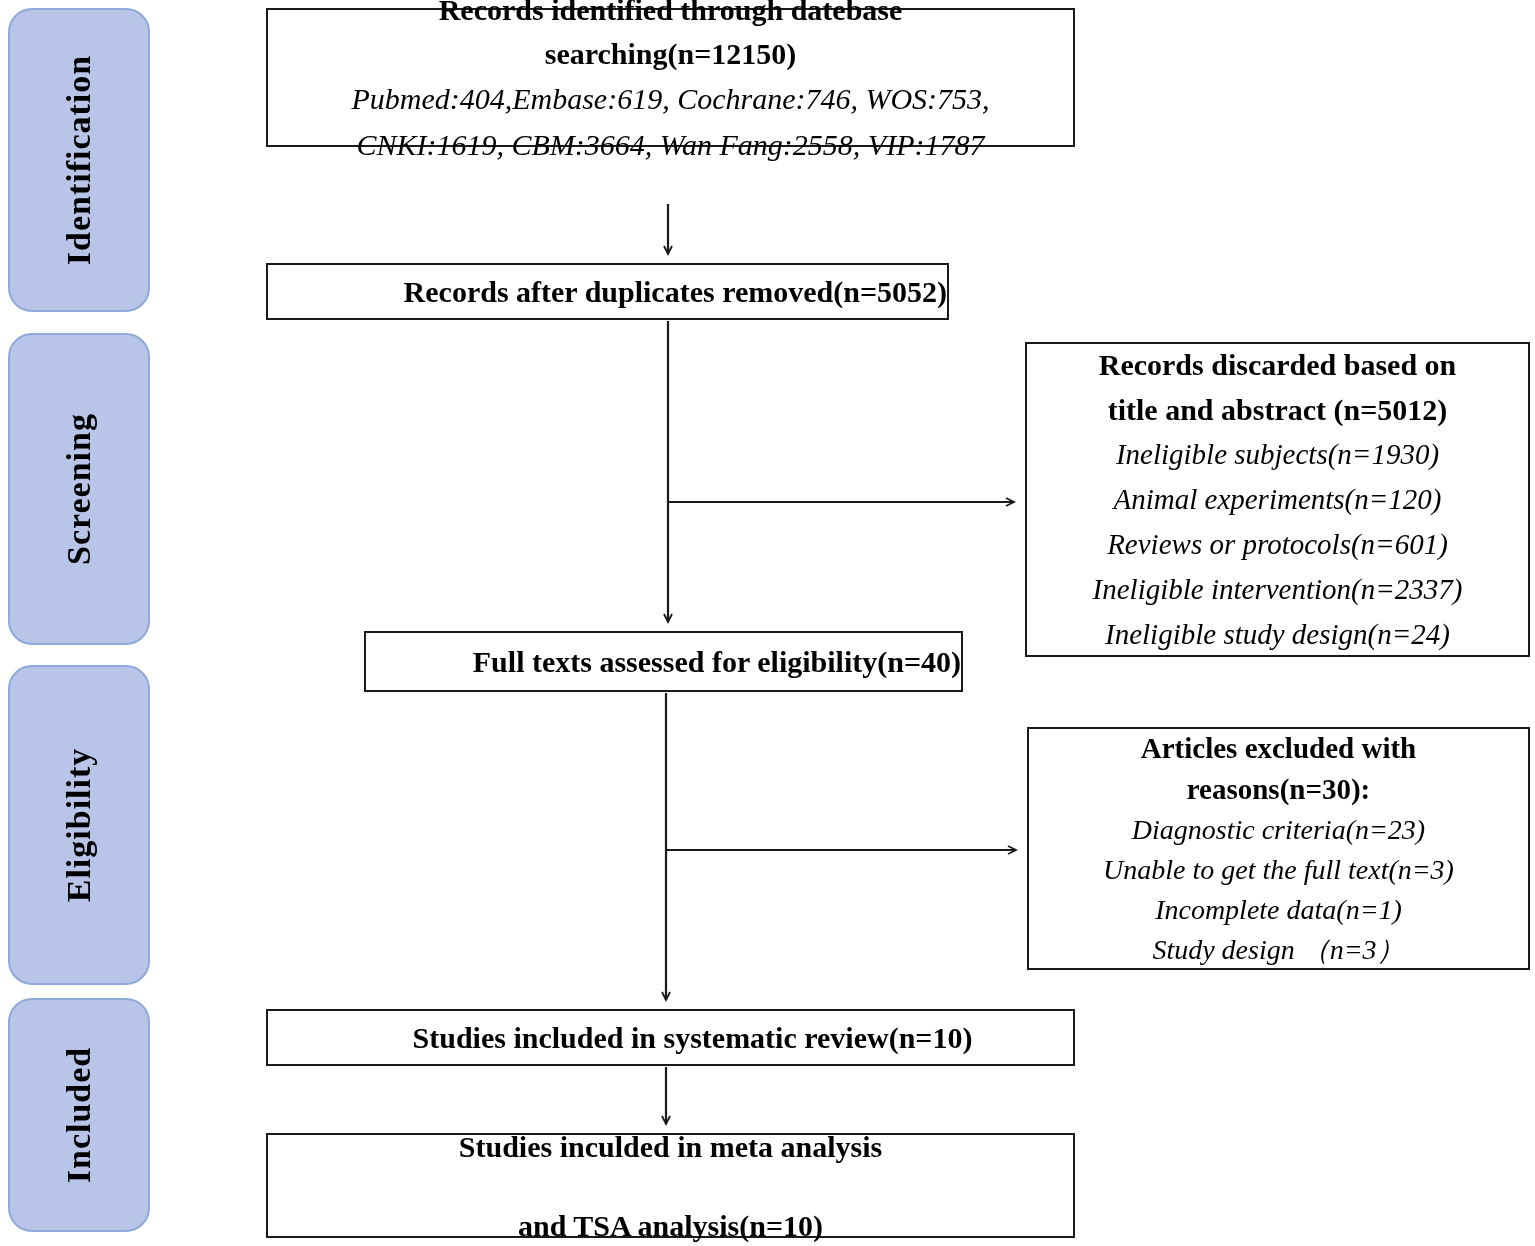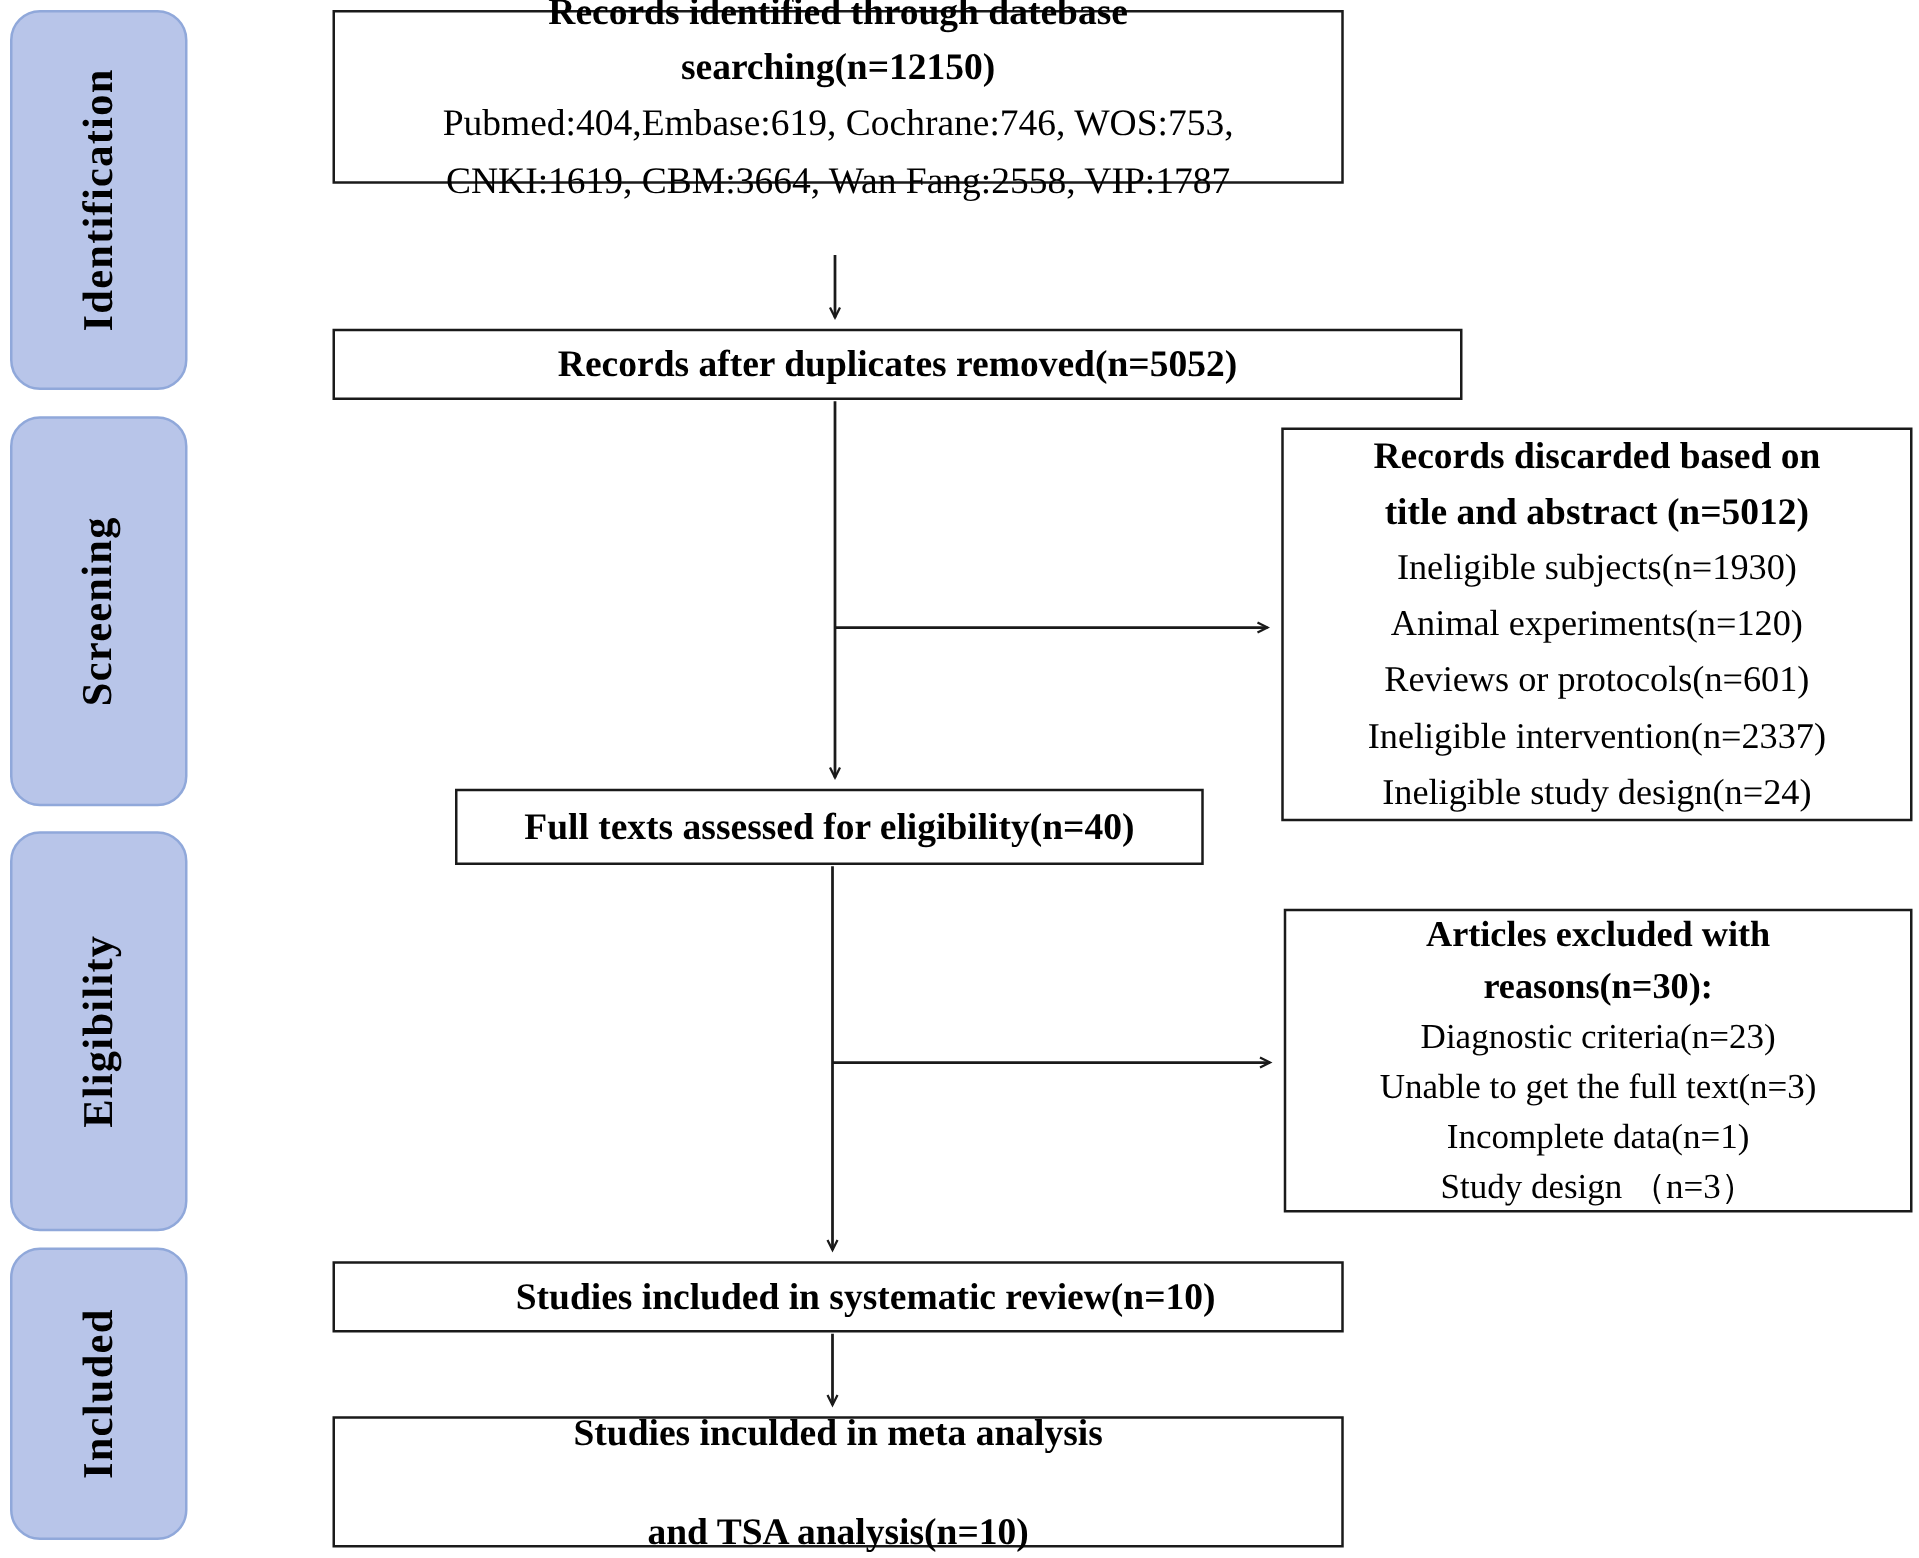--- a/index.html
+++ b/index.html
@@ -36,27 +36,27 @@
   
   .fbox{
     position:absolute;
     background:#fff;
     border:2px solid var(--box-border,#1a1a1a);
     box-sizing:border-box;
     display:flex;flex-direction:column;justify-content:center;
     text-align:center;
   }
   .fbox .t{font-weight:bold;font-size:30px;line-height:44px;}
-  .fbox .d{font-weight:normal;font-size:30px;line-height:46px;}
+  .fbox .d{font-weight:normal;font-size:30px;line-height:46px;font-style:italic;}
   #box-identified{left:266px;top:8px;width:809px;height:139px;}
-  #box-duplicates{left:266px;top:263px;width:904px;height:57px;}
+  #box-duplicates{left:266px;top:263px;width:683px;height:57px;text-align:right;}
   #box-discarded{left:1025px;top:342px;width:505px;height:315px;}
   #box-discarded .t{font-size:30px;line-height:45px;}
   #box-discarded .d{font-size:29px;line-height:45px;}
-  #box-fulltext{left:364px;top:631px;width:599px;height:61px;}
+  #box-fulltext{left:364px;top:631px;width:599px;height:61px;align-items:flex-end;}
   #box-excluded{left:1027px;top:727px;width:503px;height:243px;}
   #box-excluded .t{font-size:29px;line-height:41px;}
   #box-excluded .d{font-size:28px;line-height:40px;}
   #box-systematic{left:266px;top:1009px;width:809px;height:57px;padding-left:44px;}
   #box-meta{left:266px;top:1133px;width:809px;height:105px;gap:32px;}
   #box-meta .t{line-height:47px;}
 
   
   #arrows{
     position:absolute;left:0;top:0;width:1535px;height:1246px;

